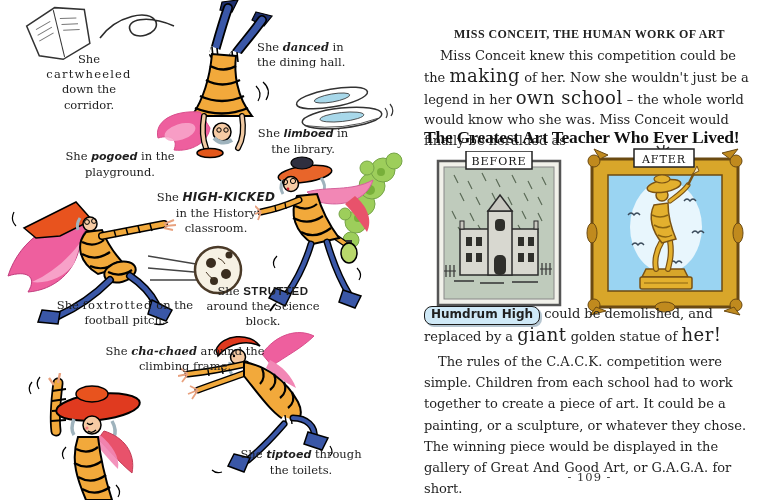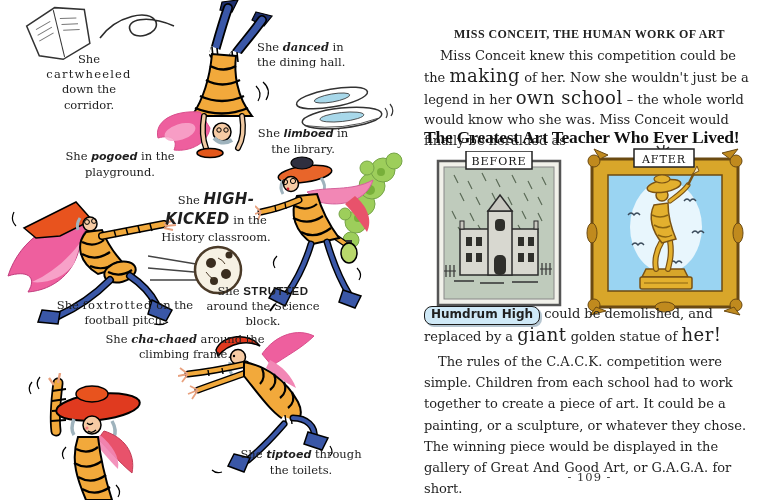--- a/index.html
+++ b/index.html
@@ -5,21 +5,21 @@
   html,body{margin:0;padding:0;}
   body{width:765px;height:500px;position:relative;background:#ffffff;overflow:hidden;
        font-family:"DejaVu Serif",serif;color:#1f1f1f;}
   .illo{position:absolute;}
   .cap{position:absolute;font-size:11.5px;line-height:1.32;text-align:center;z-index:5;color:#1e1e1e;}
   .cap.left{text-align:left;}
   .v-wavy{letter-spacing:1.2px;}
   .v-script{font-style:italic;font-weight:bold;}
   .v-marker{font-family:"DejaVu Sans",sans-serif;font-weight:bold;font-size:11px;font-style:italic;}
   .v-caps{font-family:"Liberation Sans",sans-serif;font-weight:bold;letter-spacing:.5px;}
-  .v-hand{font-family:"DejaVu Sans",sans-serif;font-weight:bold;font-style:italic;font-size:15px;letter-spacing:.3px;}
+  .v-hand{font-family:"DejaVu Sans",sans-serif;font-weight:bold;font-style:italic;font-size:12px;letter-spacing:.3px;}
   .rp{position:absolute;left:424px;top:0;width:331px;height:500px;}
   .rp-header{position:absolute;top:27px;left:0;width:100%;text-align:center;
        font-family:"Liberation Serif",serif;font-weight:bold;font-size:12px;letter-spacing:.4px;color:#222;}
   .para{position:absolute;left:0;width:331px;font-size:13px;line-height:1.6;}
   #para1{top:46px;text-indent:16px;}
   #para2{top:303px;line-height:1.75;}
   #para3{top:351px;text-indent:14px;line-height:1.63;}
   .bigword{font-size:18px;line-height:1;letter-spacing:.5px;}
   .headline{position:absolute;top:127px;left:0;width:331px;font-family:"Liberation Serif",serif;
        font-weight:bold;font-size:17.5px;letter-spacing:-.2px;white-space:nowrap;color:#111;}
@@ -224,21 +224,21 @@
   </div>
   <div class="cap" style="left:152px;top:190px;width:128px;">
     <span>She </span><span class="v-hand">HIGH-KICKED</span><span> in the History classroom.</span>
   </div>
   <div class="cap" style="left:50px;top:298px;width:150px;text-align:center;">
     <span>She </span><span class="v-wavy">foxtrotted</span><span> on the football pitch.</span>
   </div>
   <div class="cap" style="left:200px;top:284px;width:126px;">
     <span>She </span><span class="v-caps">STRUTTED</span><span> around the Science block.</span>
   </div>
-  <div class="cap" style="left:95px;top:332px;width:180px;">
+  <div class="cap" style="left:95px;top:344px;width:180px;">
     <span>She </span><span class="v-script">cha-chaed</span><span> around the climbing frame.</span>
   </div>
   <div class="cap" style="left:236px;top:447px;width:130px;">
     <span>She </span><span class="v-marker">tiptoed</span><span> through the toilets.</span>
   </div>
 </div>
 
 <div class="rp">
 
   <div class="rp-header">MISS CONCEIT, THE HUMAN WORK OF ART</div>

